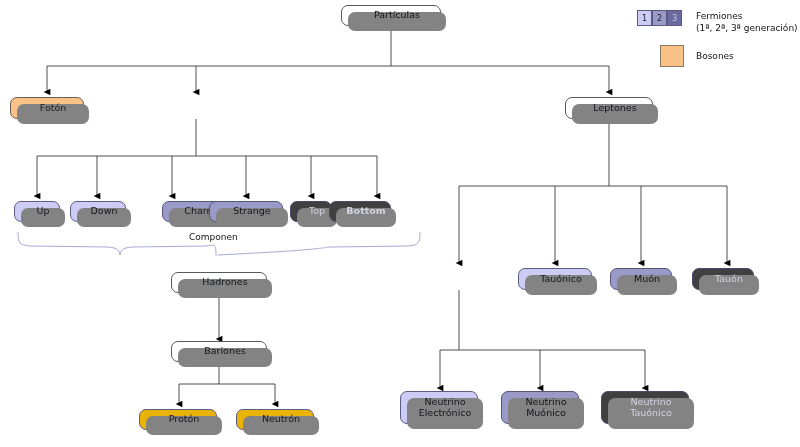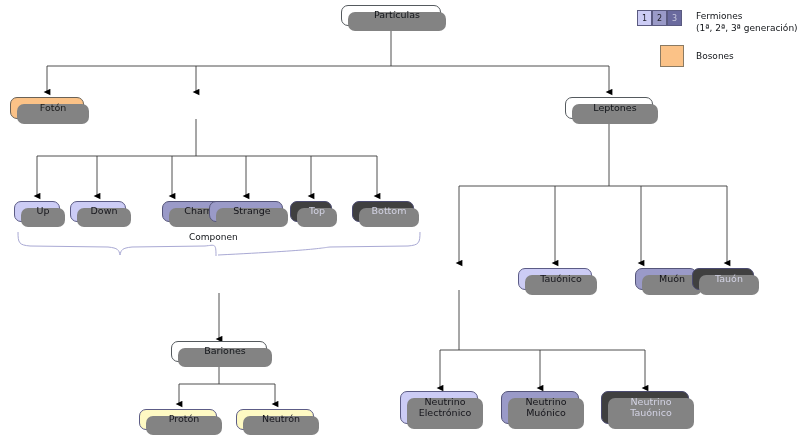--- a/index.html
+++ b/index.html
@@ -28,21 +28,21 @@
     background:#838383;border-radius:7px;z-index:-1;
   }
   .node .lbl{position:relative;z-index:1;padding:0 4px;}
 
   
   .v-plain{background:#ffffff;color:#111418;}
   .v-boson{background:#fbc287;border-color:#6a6257;color:#1a1a1a;}
   .v-g1{background:#ccccf5;border-color:#5c5c86;color:#16161c;text-align:right;}
   .v-g2{background:#9a9ac8;border-color:#55557a;color:#14141a;}
   .v-g3{background:#404040;border-color:#4a4a70;color:#d3d3e4;}
-  .v-had{background:#fef9c3;border-color:#5c5c86;color:#16161c;}
+  .v-had{background:#eab308;border-color:#5c5c86;color:#16161c;}
 
   
   .legend{position:absolute;z-index:5;}
   .sw-row{position:absolute;display:flex;}
   .sw{width:15px;height:16px;box-sizing:border-box;border:1px solid #5a5a80;
       font-size:8px;display:flex;align-items:center;justify-content:center;}
   .sw1{background:#ccccf5;color:#222230;}
   .sw2{background:#9a9ac8;color:#20202c;}
   .sw3{background:#6a6a9e;color:#c9c9de;}
   .sw-b{width:22px;height:20px;background:#fbc287;border:1px solid #8a7a63;}
@@ -148,43 +148,47 @@
     <span class="lbl">Charm</span>
   </div>
   <div class="node v-g2" style="left:209px;top:201px;width:74px;height:21px;">
     <span class="shadow"></span>
     <span class="lbl">Strange</span>
   </div>
   <div class="node v-g3" style="left:290px;top:201px;width:42px;height:21px;">
     <span class="shadow"></span>
     <span class="lbl">Top</span>
   </div>
-  <div class="node v-g3" style="left:352px;top:201px;width:62px;height:21px;">
+  <div class="node v-g3" style="left:329px;top:201px;width:62px;height:21px;font-weight:bold;">
     <span class="shadow"></span>
     <span class="lbl">Bottom</span>
   </div>
 
+  <div class="node v-plain" style="left:171px;top:272px;width:96px;height:21px;">
+    <span class="shadow"></span>
+    <span class="lbl">Hadrones</span>
+  </div>
   <div class="node v-plain" style="left:171px;top:341px;width:96px;height:21px;">
     <span class="shadow"></span>
     <span class="lbl">Bariones</span>
   </div>
   <div class="node v-had" style="left:139px;top:409px;width:78px;height:21px;">
     <span class="shadow"></span>
     <span class="lbl">Protón</span>
   </div>
   <div class="node v-had" style="left:236px;top:409px;width:78px;height:21px;">
     <span class="shadow"></span>
     <span class="lbl">Neutrón</span>
   </div>
 
   <div class="node v-g1" style="left:518px;top:268px;width:74px;height:22px;">
     <span class="shadow"></span>
     <span class="lbl">Tauónico</span>
   </div>
-  <div class="node v-g2" style="left:610px;top:268px;width:62px;height:22px;margin-left:25px;">
+  <div class="node v-g2" style="left:610px;top:268px;width:62px;height:22px;">
     <span class="shadow"></span>
     <span class="lbl">Muón</span>
   </div>
   <div class="node v-g3" style="left:692px;top:268px;width:62px;height:22px;">
     <span class="shadow"></span>
     <span class="lbl">Tauón</span>
   </div>
 
   <div class="node v-g1" style="left:400px;top:391px;width:78px;height:33px;flex-direction:column;">
     <span class="shadow"></span>

